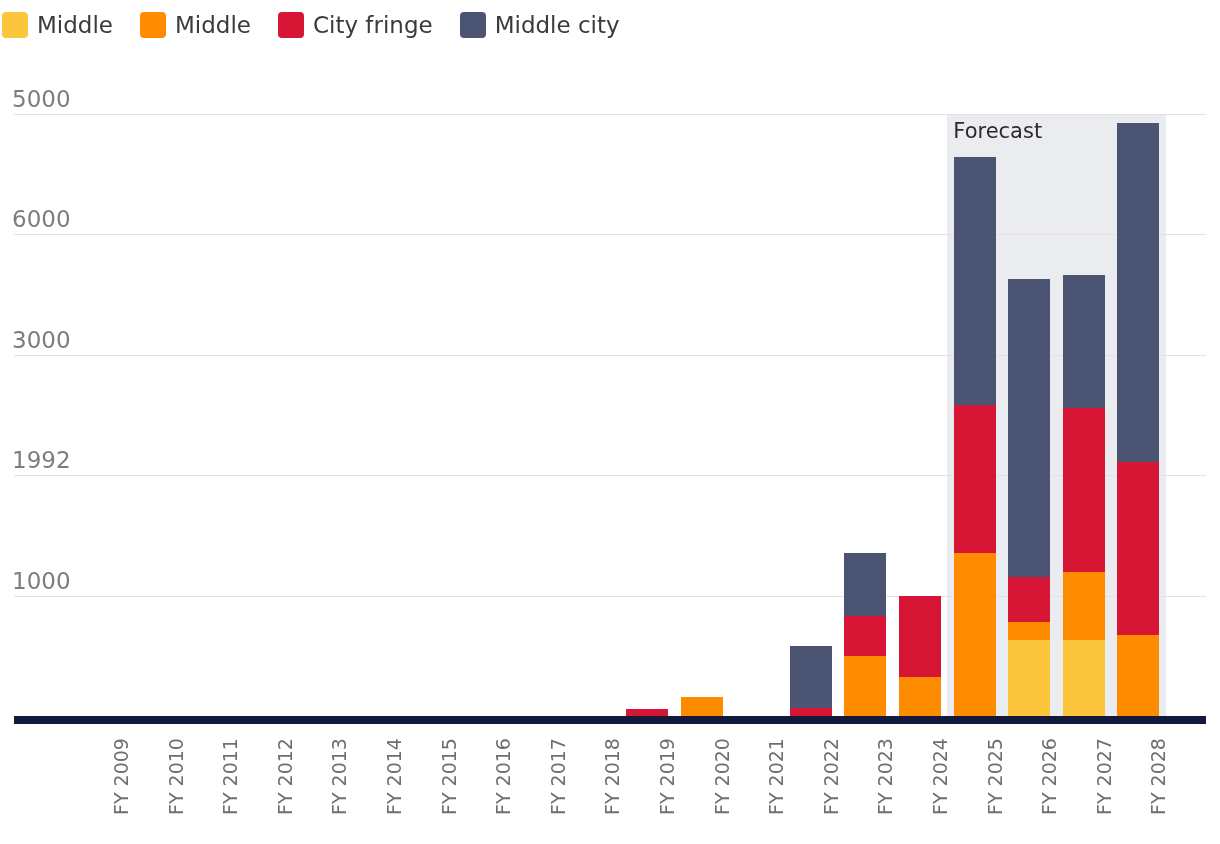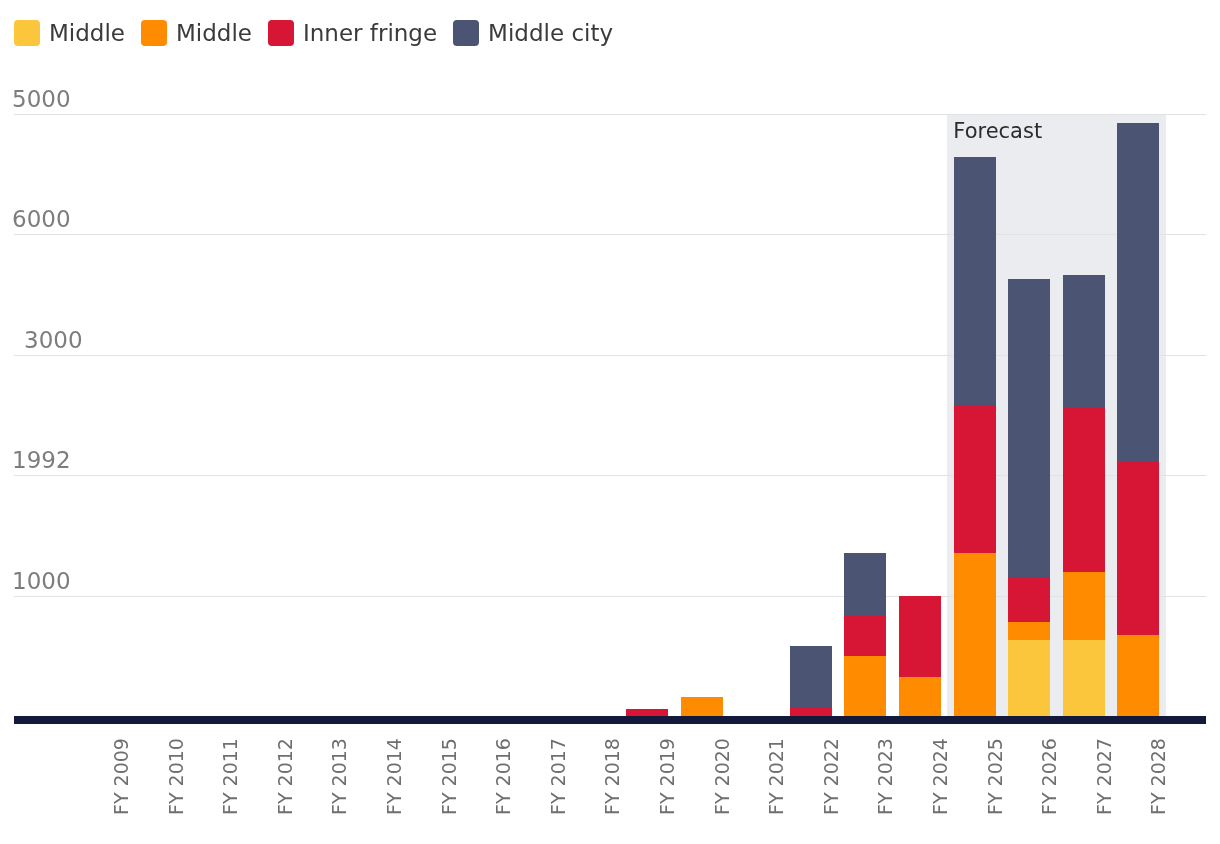--- a/index.html
+++ b/index.html
@@ -5,22 +5,22 @@
   html,body{margin:0;padding:0;}
   body{
     width:1220px;height:844px;
     background:#ffffff;
     font-family:"DejaVu Sans","Liberation Sans",sans-serif;
     overflow:hidden;
     position:relative;
   }
   
   #legend{
-    position:absolute;left:14px;top:12px;
-    display:flex;align-items:flex-end;gap:16px;
+    position:absolute;left:2px;top:12px;
+    display:flex;align-items:flex-start;gap:27px;
     height:34px;
   }
   .legend-item{display:flex;align-items:center;gap:9px;}
   .legend-swatch{
     width:26px;height:26px;border-radius:4px;display:block;
   }
   .legend-label{
     font-size:23px;color:#3b3b3b;line-height:1;white-space:nowrap;
   }
   
@@ -69,42 +69,42 @@
   <div class="legend-item">
     <span class="legend-swatch" style="background:#fbc63c"></span>
     <span class="legend-label">Middle</span>
   </div>
   <div class="legend-item">
     <span class="legend-swatch" style="background:#ff8c00"></span>
     <span class="legend-label">Middle</span>
   </div>
   <div class="legend-item">
     <span class="legend-swatch" style="background:#d71635"></span>
-    <span class="legend-label">Inner fringe</span>
+    <span class="legend-label">City fringe</span>
   </div>
   <div class="legend-item">
     <span class="legend-swatch" style="background:#4b5473"></span>
     <span class="legend-label">Middle city</span>
   </div>
 </div>
 
 <div id="plot">
   <div id="forecast-band" style="left: 947.3px; top: 114px; width: 218.4px; height: 602px;"></div>
   <div id="forecast-label" style="left: 953.3px; top: 119px;">Forecast</div>
   <div id="gridlines">
       <div class="gridline" style="left: 14px; width: 1192px; top: 596px;"></div>
       <div class="gridline" style="left: 14px; width: 1192px; top: 475px;"></div>
       <div class="gridline" style="left: 14px; width: 1192px; top: 355px;"></div>
       <div class="gridline" style="left: 14px; width: 1192px; top: 234px;"></div>
       <div class="gridline" style="left: 14px; width: 1192px; top: 114px;"></div>
     </div>
   <div id="yticks">
       <div class="ytick" style="left: 12px; top: 567.6px;">1000</div>
       <div class="ytick" style="left: 12px; top: 447.2px;">1992</div>
-      <div class="ytick" style="left: 24px; top: 326.8px;">3000</div>
+      <div class="ytick" style="left: 12px; top: 326.8px;">3000</div>
       <div class="ytick" style="left: 12px; top: 206.4px;">6000</div>
       <div class="ytick" style="left: 12px; top: 86px;">5000</div>
     </div>
   <div id="bars">
       <div class="bar" style="left: 626px; width: 42px; height: 6.9832px; top: 709.017px;">
         <span class="seg" style="height: 6.9832px; background: rgb(215, 22, 53);"></span>
       </div>
       <div class="bar" style="left: 680.6px; width: 42px; height: 19.0232px; top: 696.977px;">
         <span class="seg" style="height: 19.0232px; background: rgb(255, 140, 0);"></span>
       </div>

